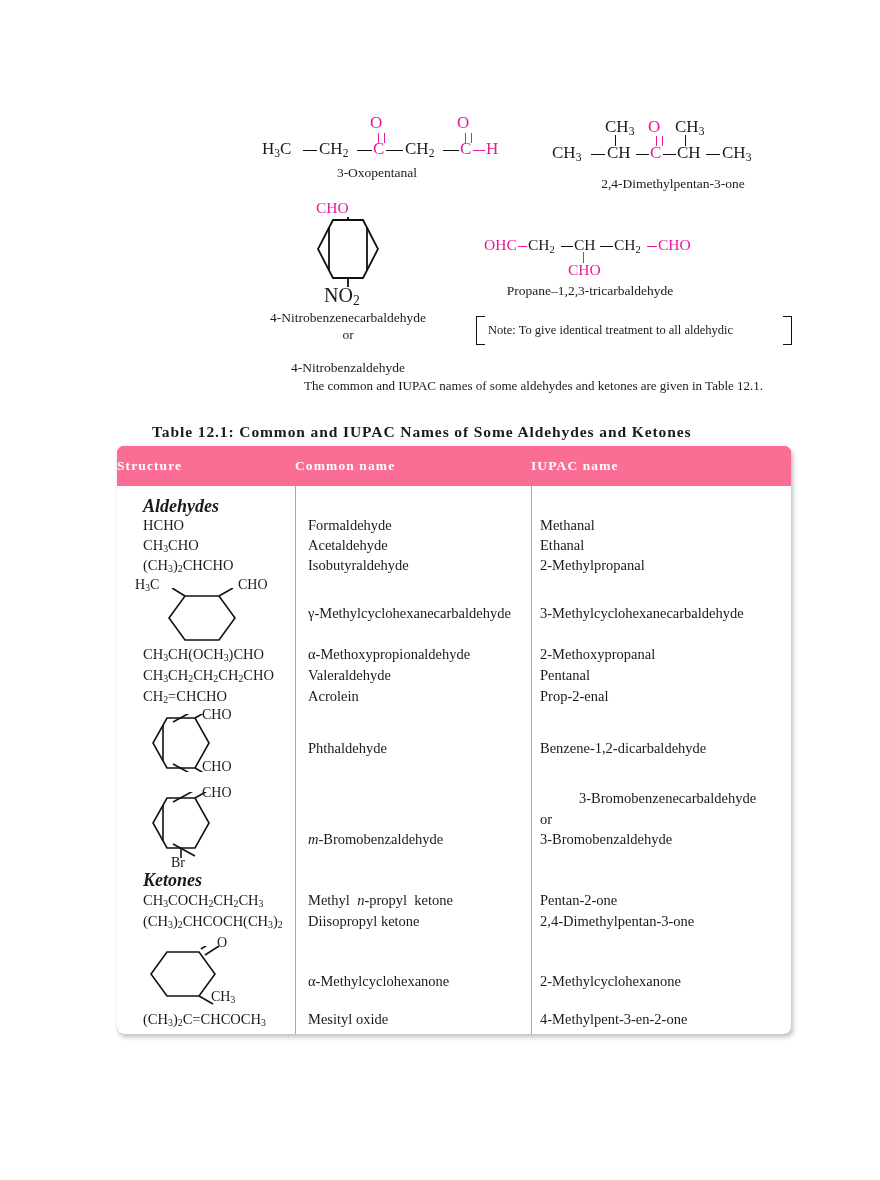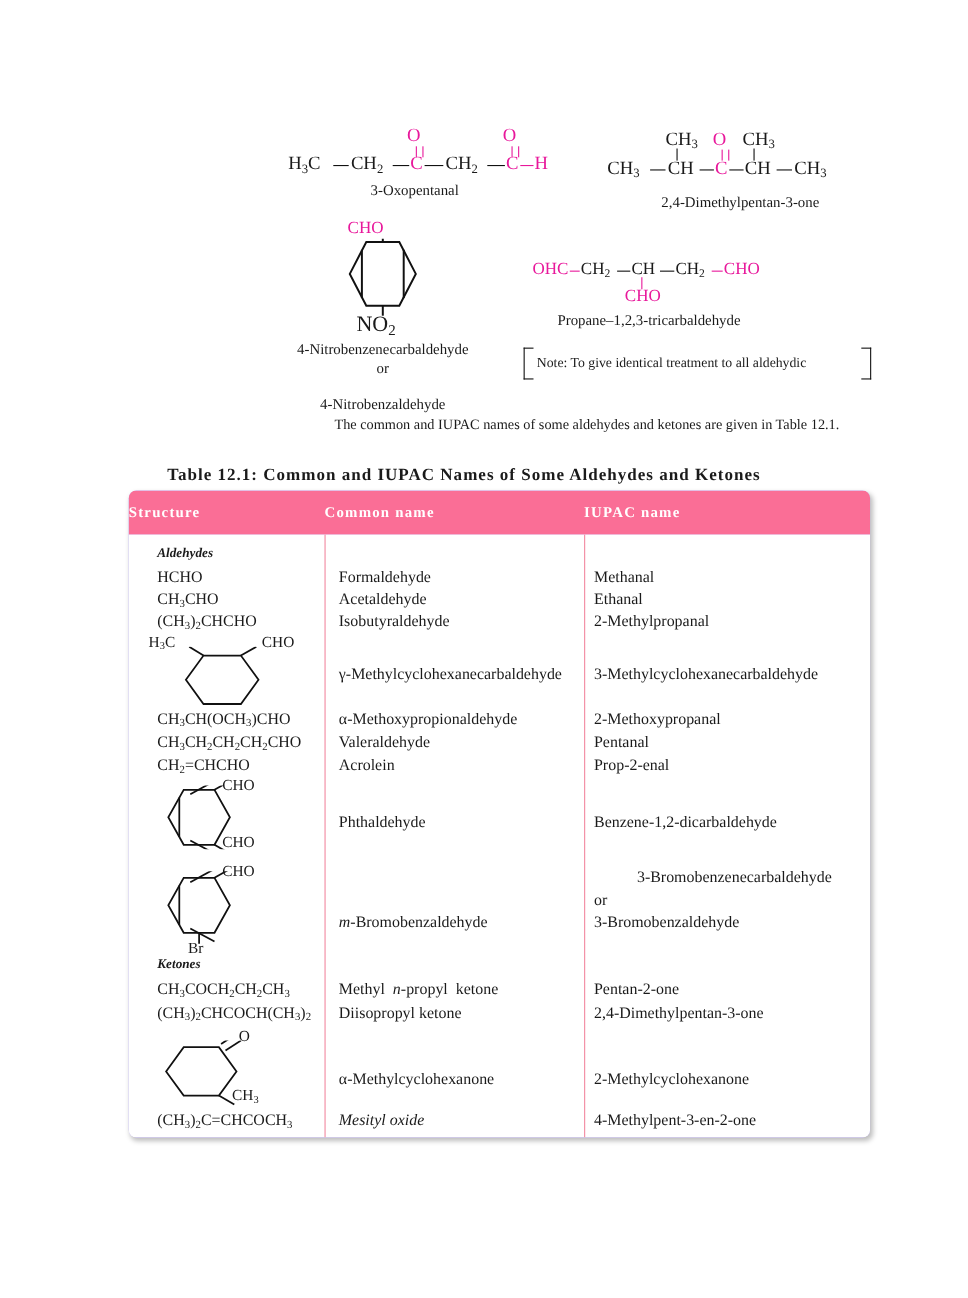--- a/index.html
+++ b/index.html
@@ -99,21 +99,21 @@
   }
 
   
   #names-table {
     position: absolute;
     left: 117px;
     top: 446px;
     width: 674px;
     border-radius: 7px;
     overflow: hidden;
-    background: #c4b5fd;
+    background: #ef4444;
     box-shadow: 2px 3px 5px rgba(0,0,0,0.26);
   }
   #table-header-row {
     display: flex;
     background: #fa6e96;
     color: #ffffff;
     height: 40px;
     align-items: center;
     font-weight: bold;
     font-size: 13.5px;
@@ -141,21 +141,21 @@
 
   .cell-text {
     position: absolute;
     font-size: 14.5px;
     line-height: 1.35;
     white-space: nowrap;
   }
   .section-label {
     font-style: italic;
     font-weight: bold;
-    font-size: 12px;
+    font-size: 18px;
   }
   .c1 { left: 26px; }
   .c2 { left: 191px; }
   .c3 { left: 423px; }
 
   
   .ringwrap { position: absolute; }
 </style>
 </head>
 <body>
@@ -358,19 +358,19 @@
             <line x1="54" y1="50" x2="68" y2="58"></line>
           </g>
         </svg>
         <span class="abs struct" style="left:82px; top:0px; font-size:14px;">O</span>
         <span class="abs struct" style="left:76px; top:54px; font-size:14px;">CH<sub>3</sub></span>
       </div>
       <div class="cell-text c2" style="top:486px;">α-Methylcyclohexanone</div>
       <div class="cell-text c3" style="top:486px;">2-Methylcyclohexanone</div>
 
       <div class="cell-text c1" style="top:524px;">(CH<sub>3</sub>)<sub>2</sub>C=CHCOCH<sub>3</sub></div>
-      <div class="cell-text c2" style="top:524px;font-style:italic;">Mesityl  oxide</div>
+      <div class="cell-text c2" style="top:524px;">Mesityl  oxide</div>
       <div class="cell-text c3" style="top:524px;">4-Methylpent-3-en-2-one</div>
 
     </div>
   </div>
 
 </div>
 
 </body></html>

